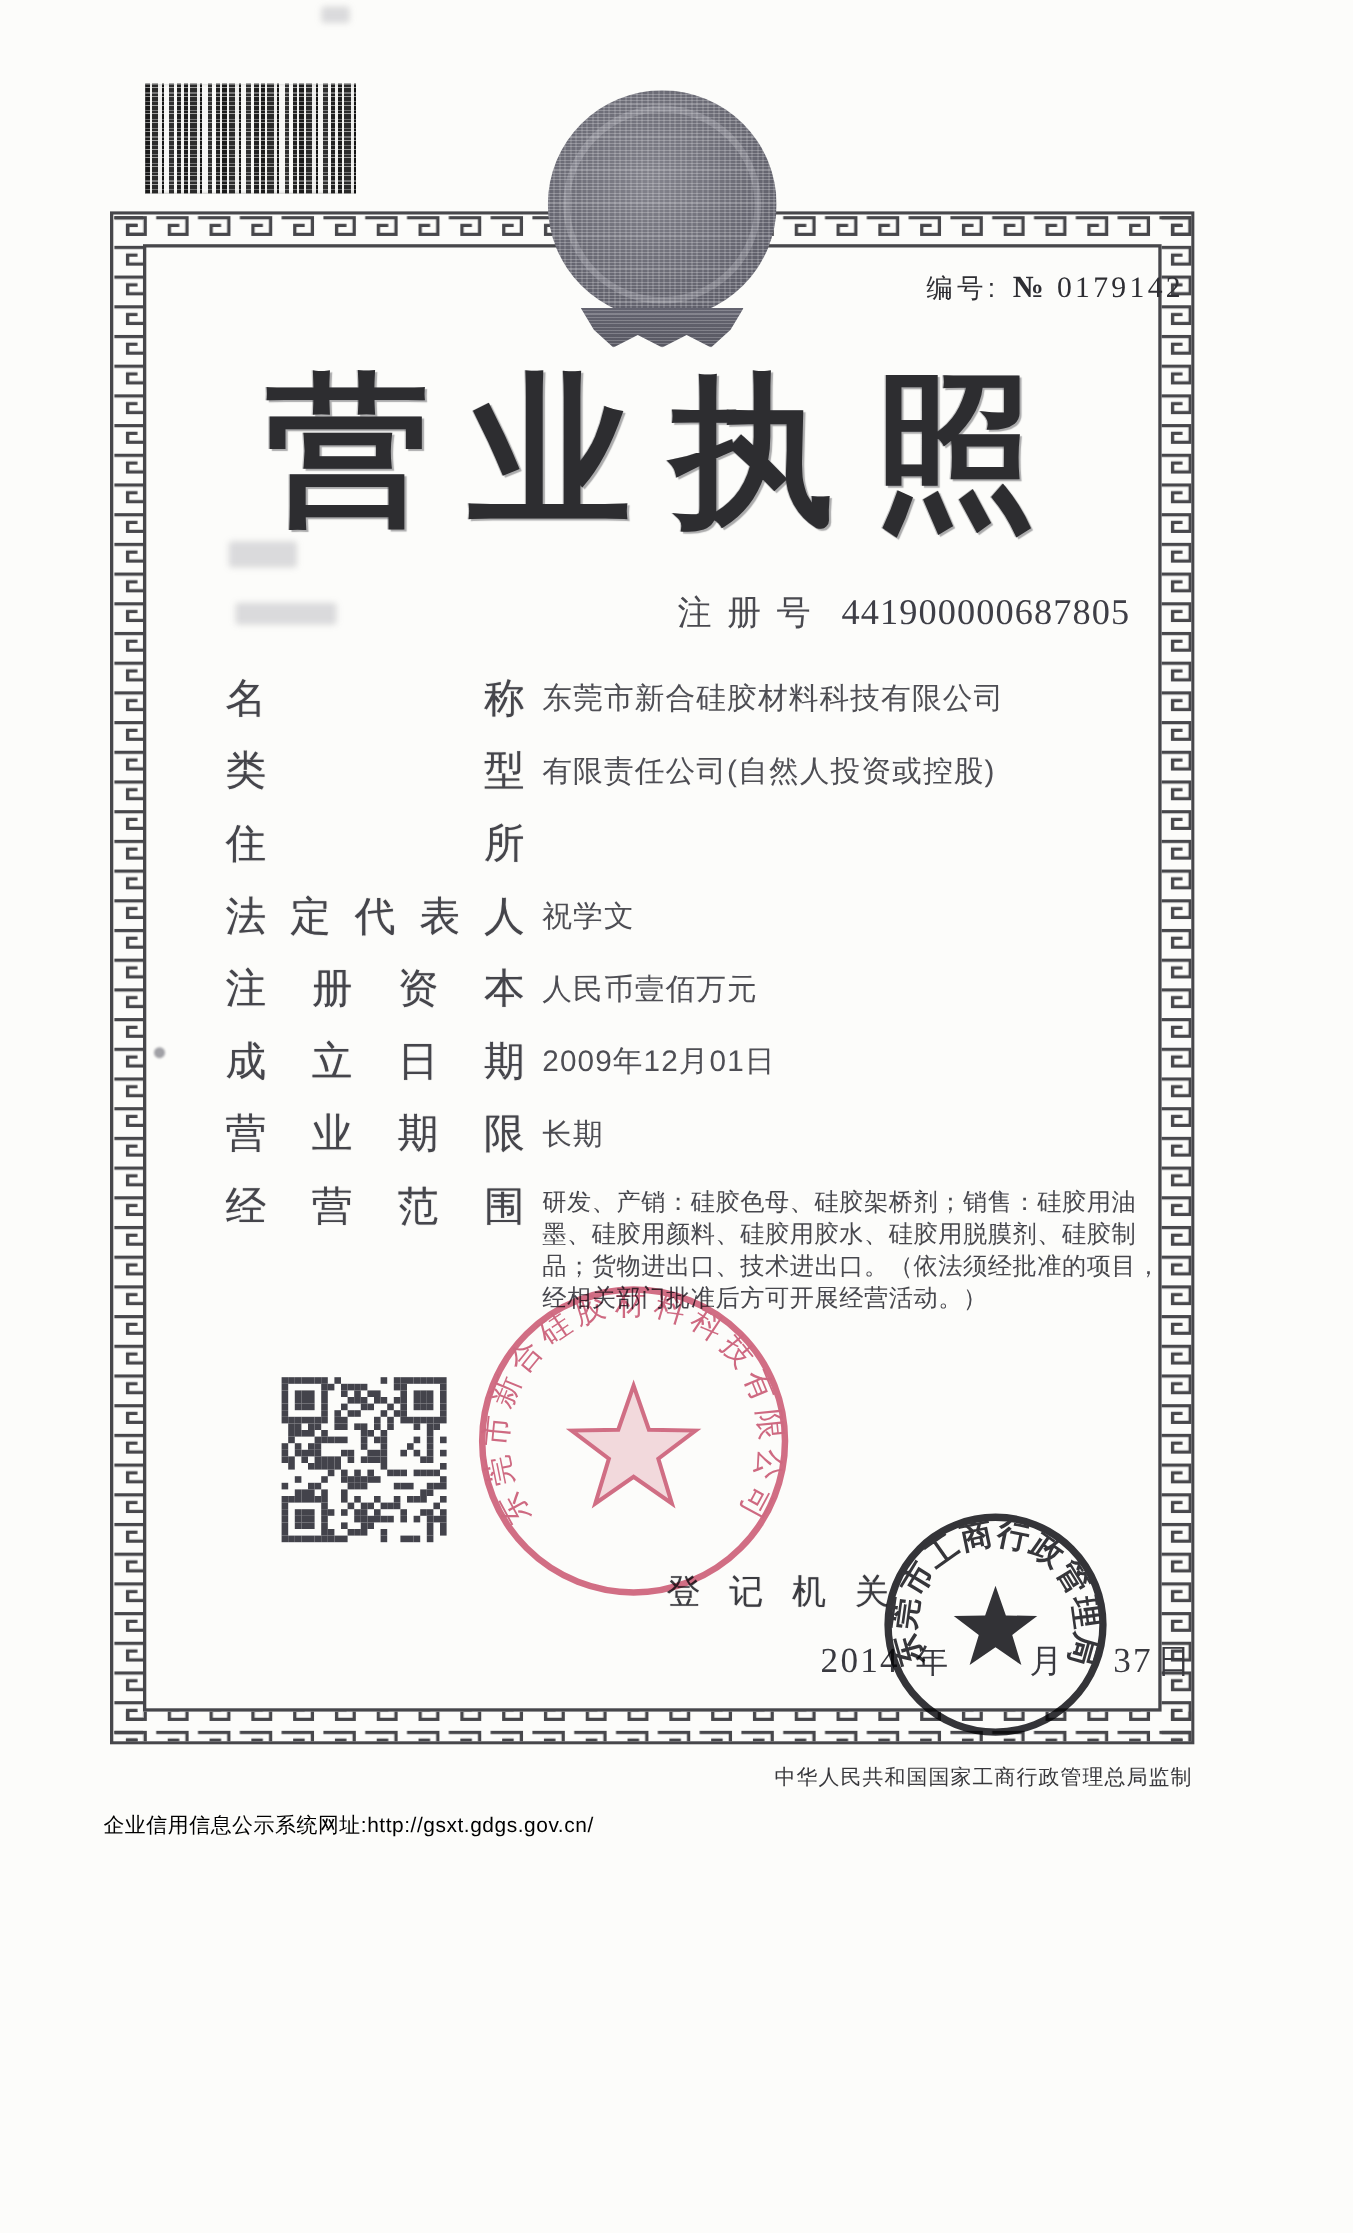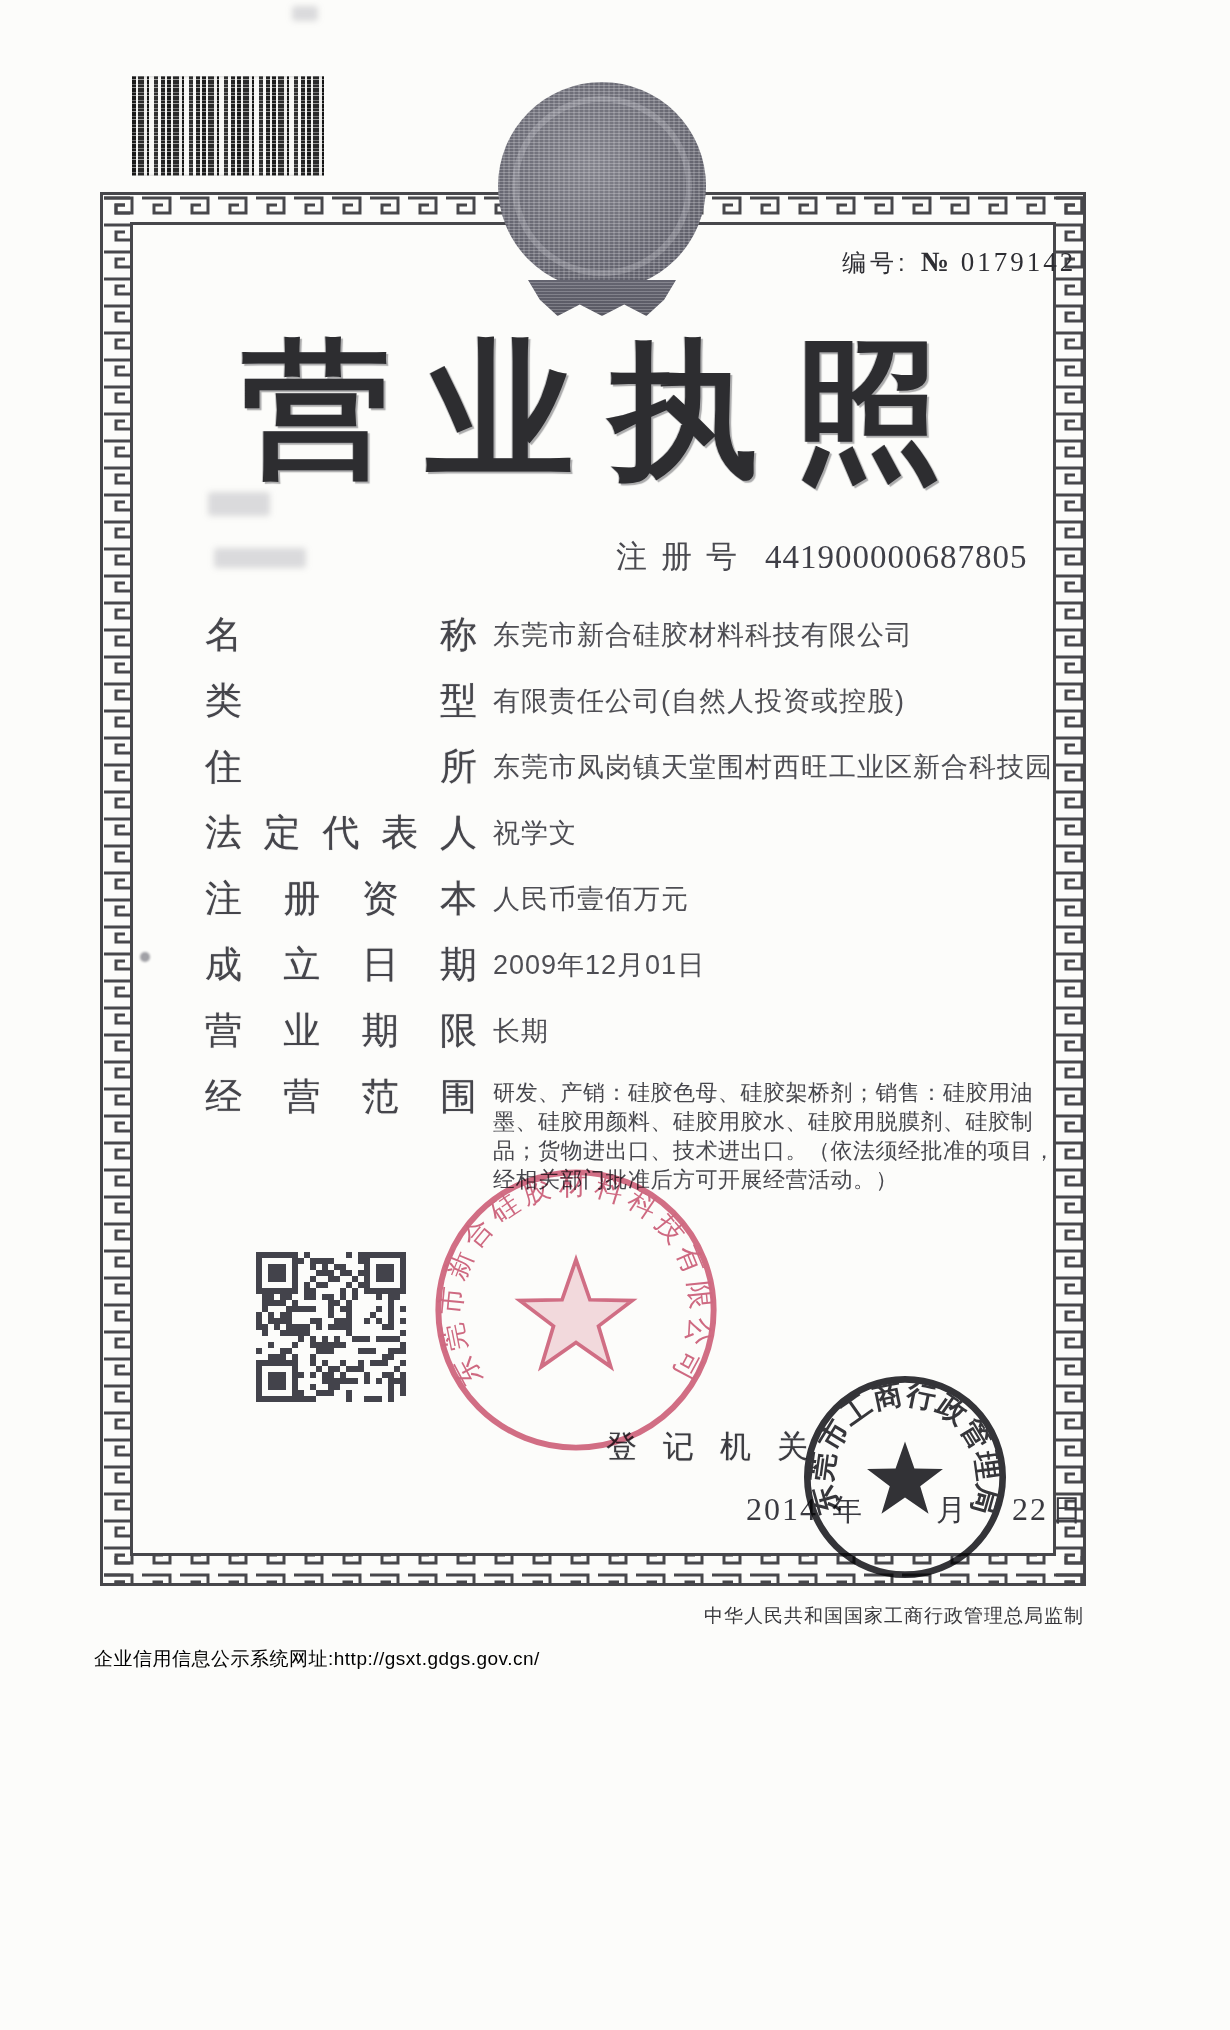--- a/index.html
+++ b/index.html
@@ -171,21 +171,20 @@
         <span>类</span>
         <span>型</span>
       </div>
       <div class="val">有限责任公司(自然人投资或控股)</div>
     </div>
     <div class="row">
       <div class="lbl">
         <span>住</span>
         <span>所</span>
       </div>
-      <div class="val">东莞市凤岗镇天堂围村西旺工业区新合科技园</div>
     </div>
     <div class="row">
       <div class="lbl">
         <span>法</span>
         <span>定</span>
         <span>代</span>
         <span>表</span>
         <span>人</span>
       </div>
       <div class="val">祝学文</div>
@@ -864,21 +863,21 @@
     <textPath href="#redArc" startOffset="50%" text-anchor="middle">东莞市新合硅胶材料科技有限公司</textPath>
   </text>
 </svg>
 
 <div class="abs authority">登记机关</div>
 
 <div class="abs dateline">
   <span class="num">2014</span>
   <span class="unit u-year">年</span>
   <span class="unit u-month">月</span>
-  <span class="num d-day">22</span>
+  <span class="num d-day">37</span>
   <span class="unit u-day">日</span>
 </div>
 
 <svg class="abs stamp-black" viewBox="0 0 200 200">
   <circle cx="100" cy="100" r="88" fill="none" stroke="#222228" stroke-width="6"></circle>
   <path id="blackArc" d="M 42 132 A 66 66 0 1 1 158 132" fill="none"></path>
   <path d="M100 68 L108.5 92.4 L134.2 92.9 L113.7 108.4 L121.2 133.1 L100 118.4 L78.8 133.1 L86.3 108.4 L65.8 92.9 L91.5 92.4 Z" fill="#202026"></path>
   <text font-size="26" fill="#24242a" letter-spacing="1" font-weight="bold">
     <textPath href="#blackArc" startOffset="50%" text-anchor="middle">东莞市工商行政管理局</textPath>
   </text>

